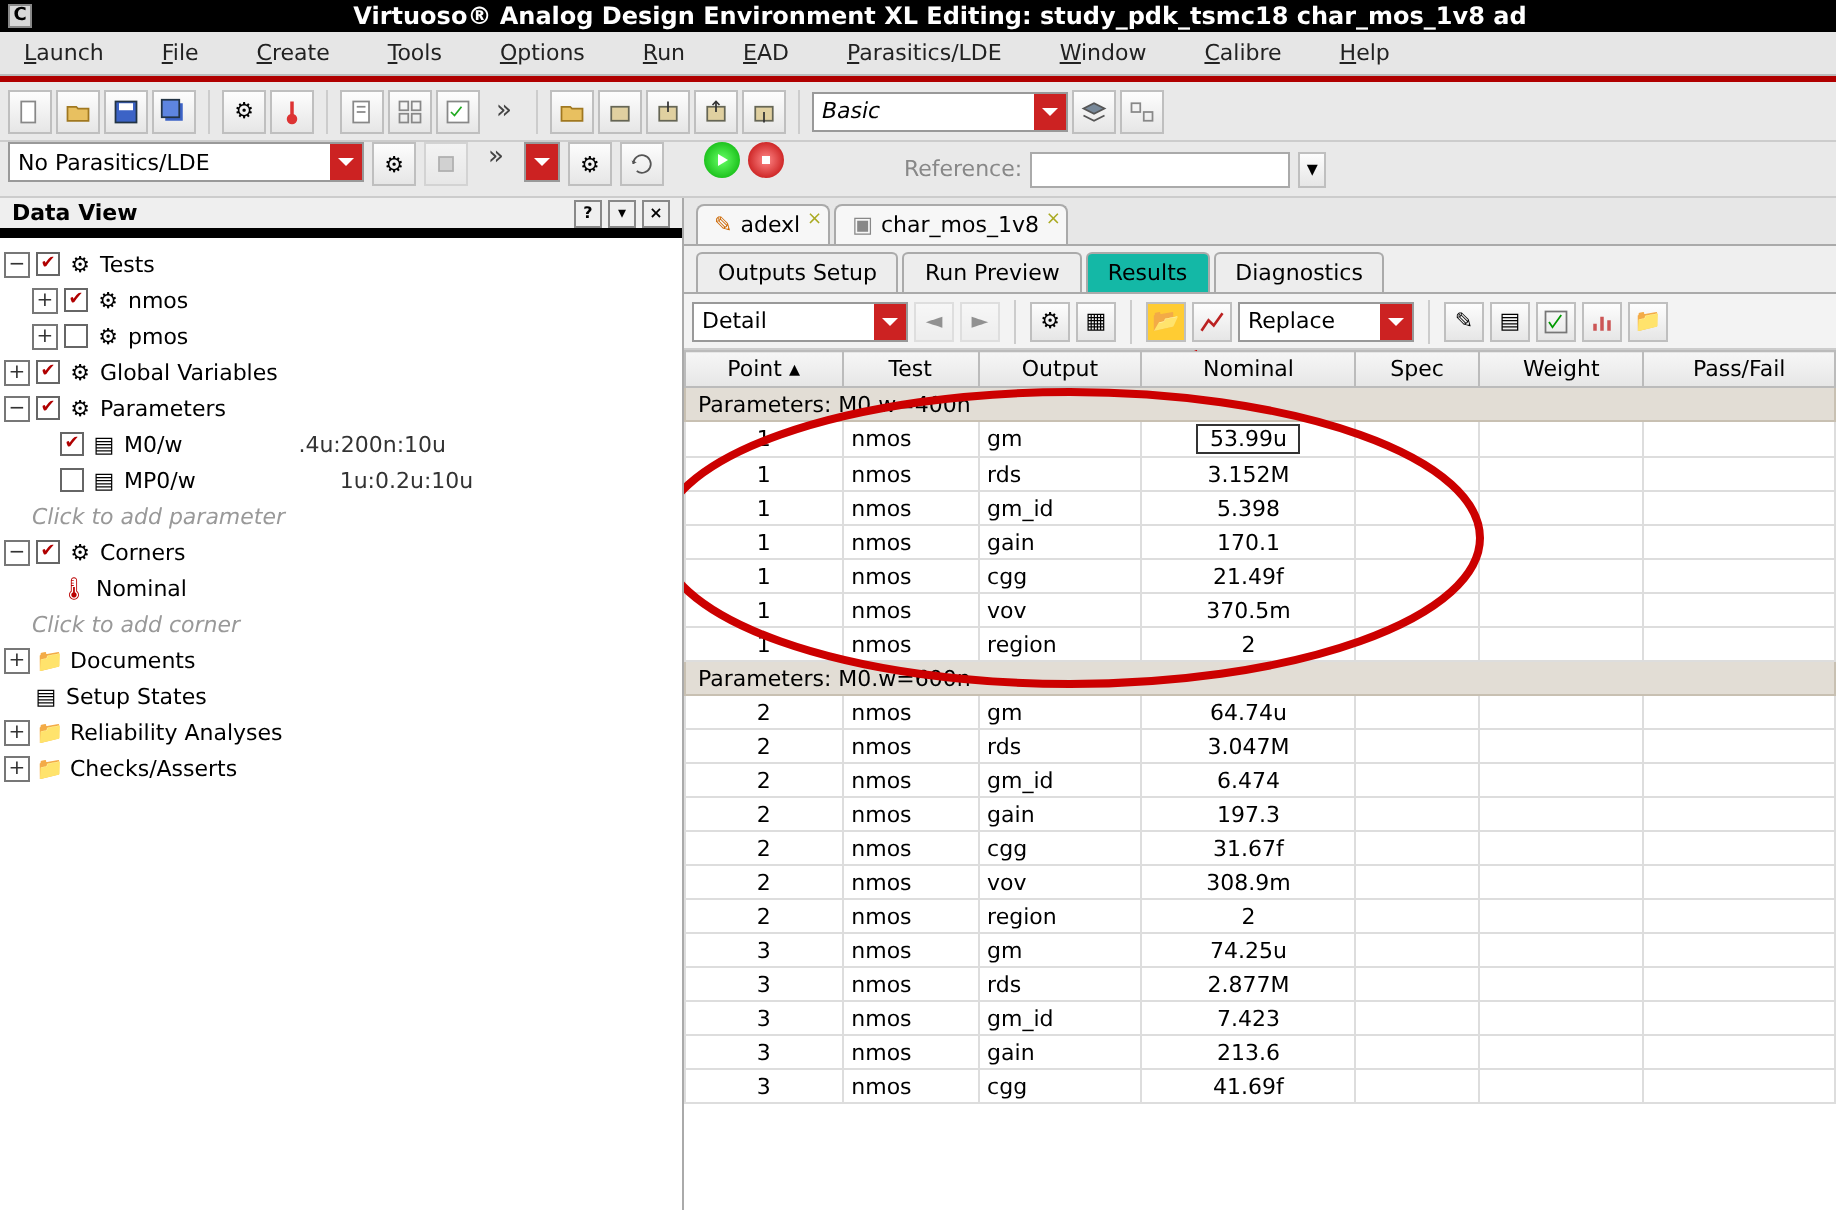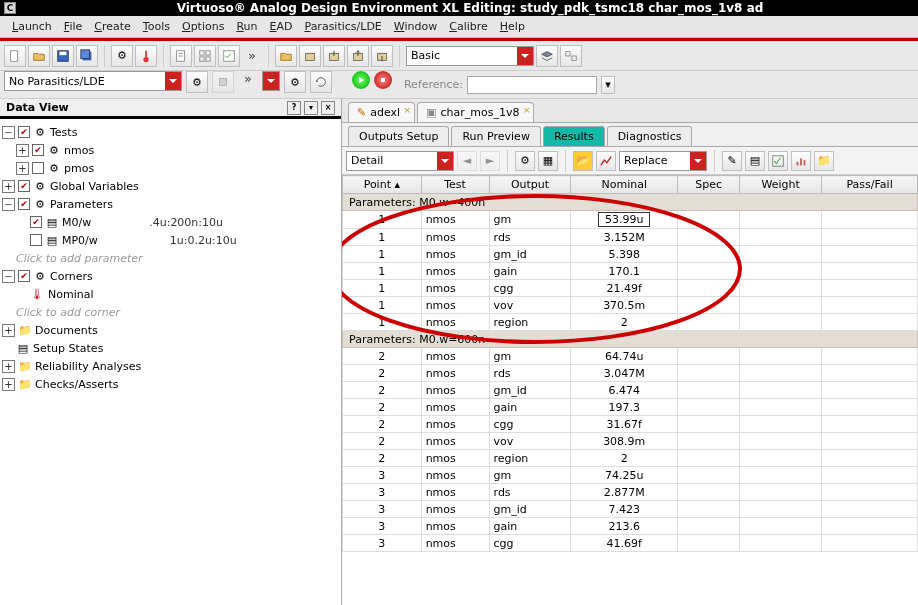--- a/index.html
+++ b/index.html
@@ -2,43 +2,43 @@
 <html><head>
 <meta charset="utf-8">
 <style>
 * { margin:0; padding:0; box-sizing:border-box; font-family:"DejaVu Sans","Liberation Sans",Arial,sans-serif; font-size:11px; }
 body { background:#fff; width:918px; height:605px; overflow:hidden; position:relative; }
 
 .titlebar { background:#000; color:#fff; height:16px; display:flex; align-items:center; padding-left:4px; font-weight:bold; }
 .titlebar .tb-icon { width:12px; height:12px; background:#d8d8d8; border:1px solid #888; margin-right:6px; color:#000; font-size:9px; display:flex; align-items:center; justify-content:center; }
 .titlebar .tb-text { flex:1; text-align:center; font-size:12px; }
 
-.menubar { background:#e6e6e6; height:22px; display:flex; align-items:center; padding:0 6px; gap:0; border-bottom:1px solid #bbb; }
+.menubar { background:#e6e6e6; height:22px; display:flex; align-items:center; padding:0 6px; gap:17px; border-bottom:1px solid #bbb; }
 .menubar .itm { padding:2px 6px; color:#222; cursor:pointer; }
 
 .redline { height:3px; background:#b00000; }
 
 .toolbar { background:#e9e9e9; height:30px; display:flex; align-items:center; padding:0 4px; gap:2px; border-bottom:1px solid #ccc; }
 .tbtn { width:22px; height:22px; border:1px solid #bfbfbf; background:linear-gradient(#fdfdfd,#e6e6e6); display:flex; align-items:center; justify-content:center; font-size:11px; cursor:pointer; }
 .sep { width:1px; height:22px; background:#ccc; margin:0 4px; }
 .more { margin:0 6px; color:#444; font-size:13px; }
 
 .toolbar2 { background:#e9e9e9; height:28px; display:flex; padding:0 4px; gap:4px; border-bottom:1px solid #ccc; }
 .combo { display:flex; align-items:center; height:20px; border:1px solid #999; background:#fff; }
 .combo input { border:none; height:18px; padding:0 4px; font-size:11px; outline:none; }
 .combo .dd { width:16px; height:18px; background:#c22; display:flex; align-items:center; justify-content:center; }
 .combo .dd svg { fill:#fff; }
 .refbox { display:flex; align-items:center; gap:4px; margin-left:8px; }
-.refbox .lbl { color:#888; }
+.refbox .lbl { color:#888;margin-left:48px; }
 .refbox input { height:18px; width:130px; border:1px solid #aaa; padding:0 4px; }
 .circle { width:18px; height:18px; border-radius:9px; display:flex; align-items:center; justify-content:center; }
 
 .body-row { display:flex; height:calc(605px - 16px - 22px - 3px - 30px - 28px); }
 .left { width:342px; border-right:1px solid #aaa; display:flex; flex-direction:column; }
-.dvhdr { background:#efefef; border-bottom:3px solid #000000; height:20px; display:flex; align-items:center; padding:0 6px; font-weight:bold; }
+.dvhdr { background:#efefef; border-bottom:5px solid #000000; height:20px; display:flex; align-items:center; padding:0 6px; font-weight:bold; }
 .dvhdr .sp { flex:1; }
 .dvhdr .wbtn { width:14px; height:14px; border:1px solid #888; margin-left:3px; display:flex; align-items:center; justify-content:center; font-size:8px; cursor:pointer; }
 .tree { padding:4px 2px; overflow:auto; flex:1; }
 .trow { display:flex; align-items:center; height:18px; white-space:nowrap; }
 .tw { width:13px; height:13px; border:1px solid #777; color:#333; font-size:10px; display:flex; align-items:center; justify-content:center; margin-right:3px; cursor:pointer; background:#fff; }
 .cb { width:12px; height:12px; border:1px solid #666; margin-right:3px; background:#fff; display:flex; align-items:center; justify-content:center; }
 .cb.chk::after { content:"✔"; color:#b00000; font-size:9px; }
 .gear { width:14px; height:14px; display:inline-flex; align-items:center; justify-content:center; margin-right:3px; }
 .hint { color:#999; font-style:italic; }
 .pval { margin-left:8px; color:#333; }
@@ -171,21 +171,21 @@
       </svg>
     </span>
   <span class="tbtn">
       <svg class="ico" viewBox="0 0 16 16">
         <rect x="3" y="5" width="10" height="8" fill="#e0d0a0" stroke="#665"></rect>
         <path d="M8 8v6" stroke="#333"></path>
       </svg>
     </span>
   <span class="sep"></span>
   <div class="combo">
-    <input style="width: 110px;" value="Basic">
+    <input style="width: 110px; font-style: italic;" value="Basic">
     <span class="dd">
         <svg width="8" height="8" viewBox="0 0 8 8">
           <path d="M0 2l4 4 4-4z"></path>
         </svg>
       </span>
   </div>
   <span class="tbtn">
       <svg class="ico" viewBox="0 0 16 16">
         <path d="M2 6l6-3 6 3-6 3z" fill="#789" stroke="#555"></path>
         <path d="M2 10l6 3 6-3" fill="none" stroke="#555"></path>

